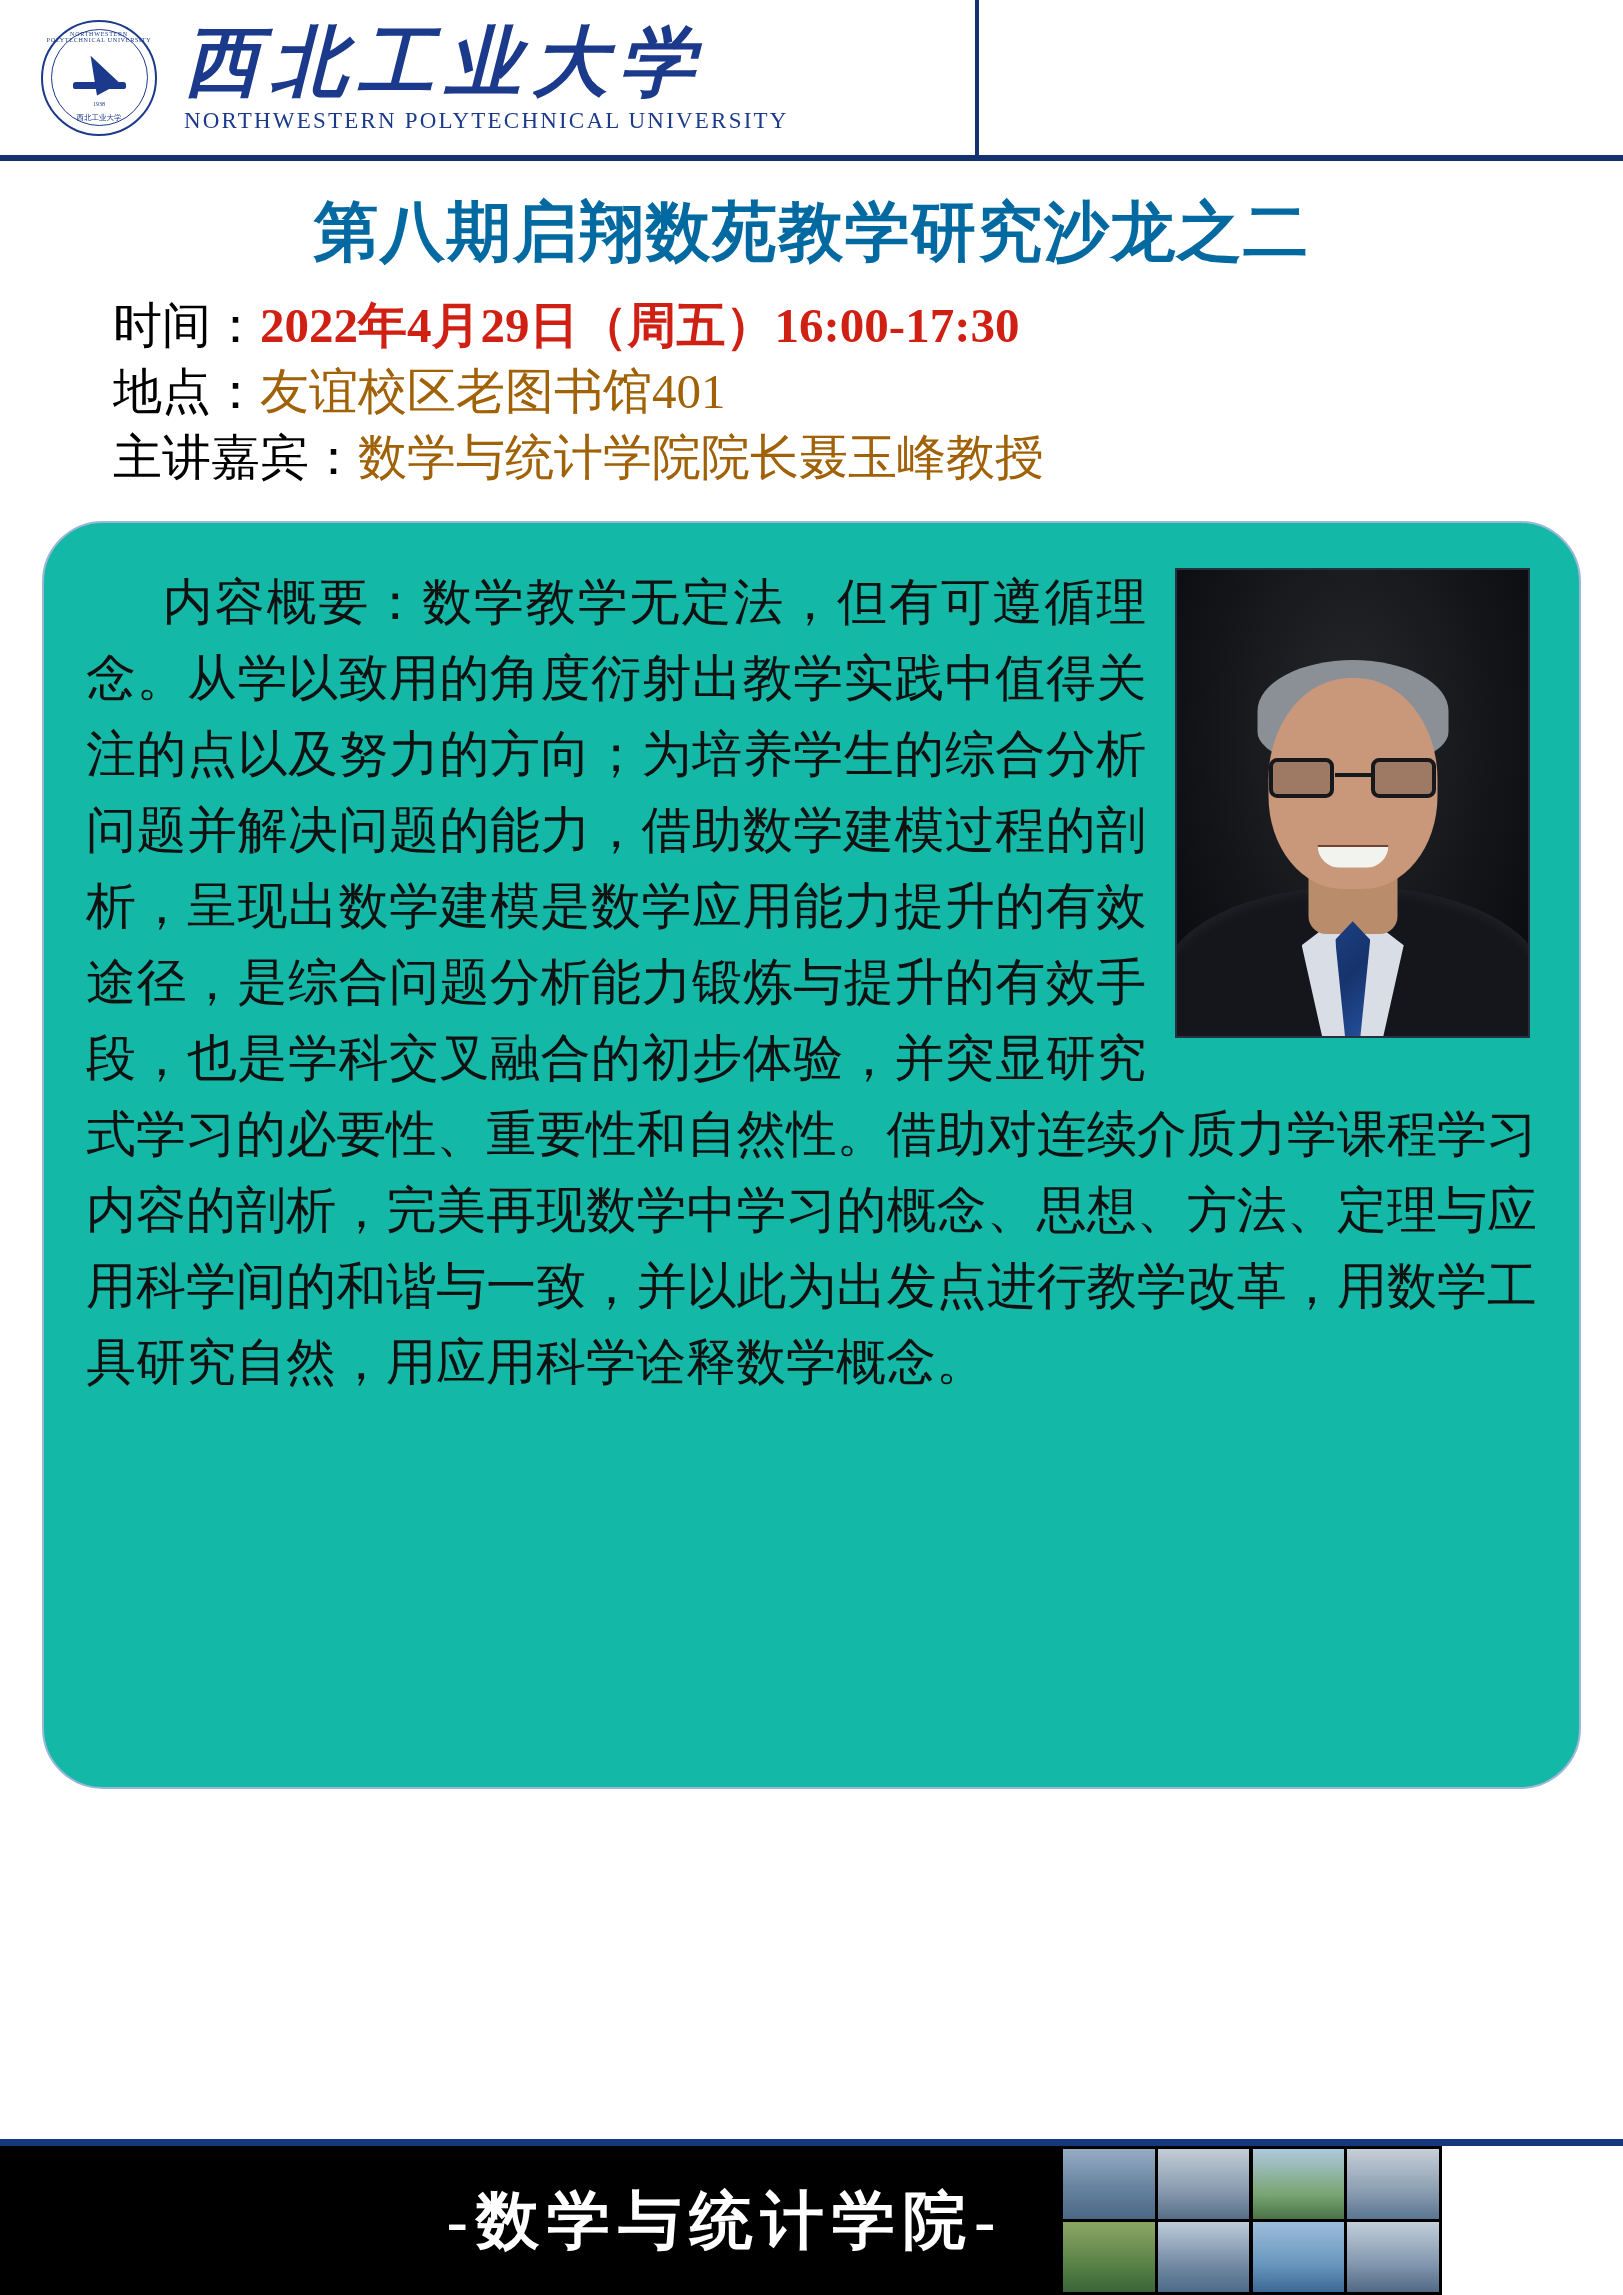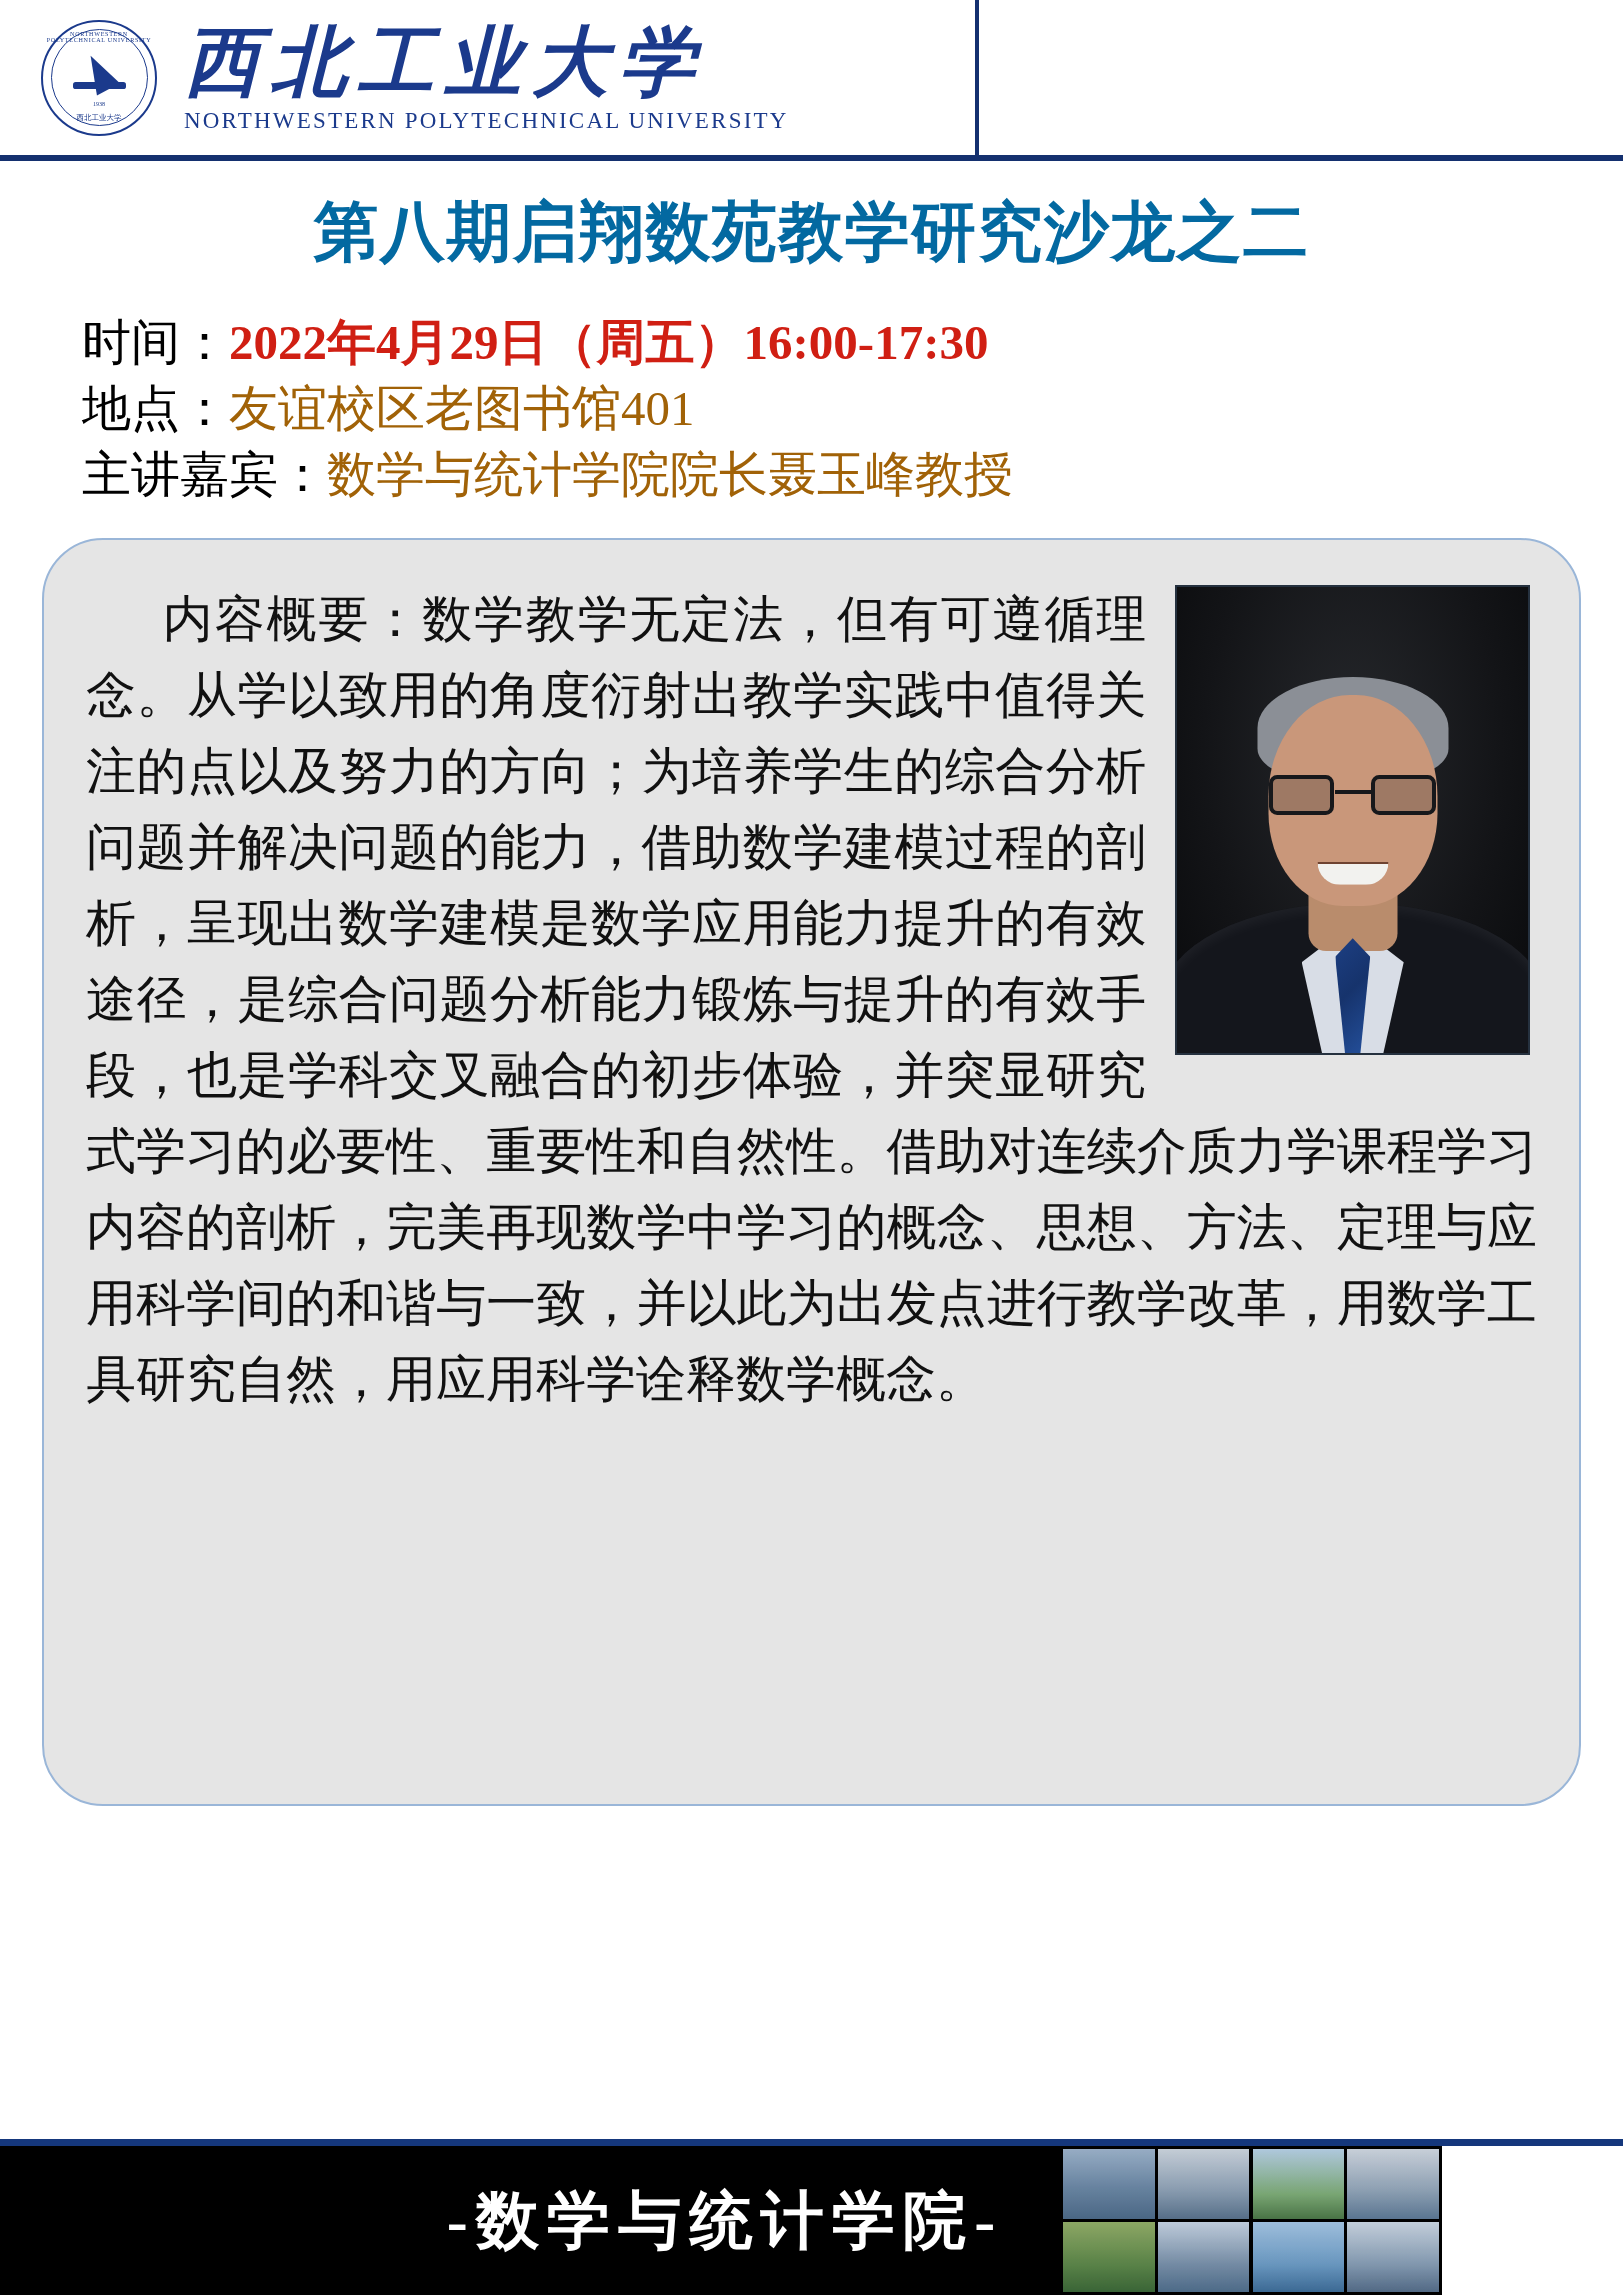--- a/index.html
+++ b/index.html
@@ -173,22 +173,22 @@
     font-weight: bold;
     color: #000000;
     letter-spacing: 0px;
     margin-top: 11px;
     font-family: "Liberation Serif", "DejaVu Serif", serif;
     line-height: 1.15;
   }
 
   
   .info {
-    margin-top: 42px;
-    padding-left: 82px;
+    margin-top: 25px;
+    padding-left: 113px;
     padding-right: 41px;
   }
   .info-row {
     font-size: 49px;
     line-height: 1.34;
     color: #000000;
     font-family: "Liberation Serif", "DejaVu Serif", serif;
     white-space: nowrap;
   }
   .info-row .label { color: #000000; }
@@ -197,21 +197,21 @@
     font-weight: bold;
   }
   .info-row .value-black {
     color: #a16207;
   }
 
   
   .abstract-card {
     position: relative;
     margin: 31px 42px 0 42px;
-    background: #e5e5e5;
+    background: #14b8a6;
     border: 2.7px solid #9ab6d8;
     border-radius: 61px;
     padding: 41px 42px 40px 42px;
     box-sizing: border-box;
     min-height: 1268px;
   }
   .portrait {
     float: right;
     width: 355px;
     height: 470px;

